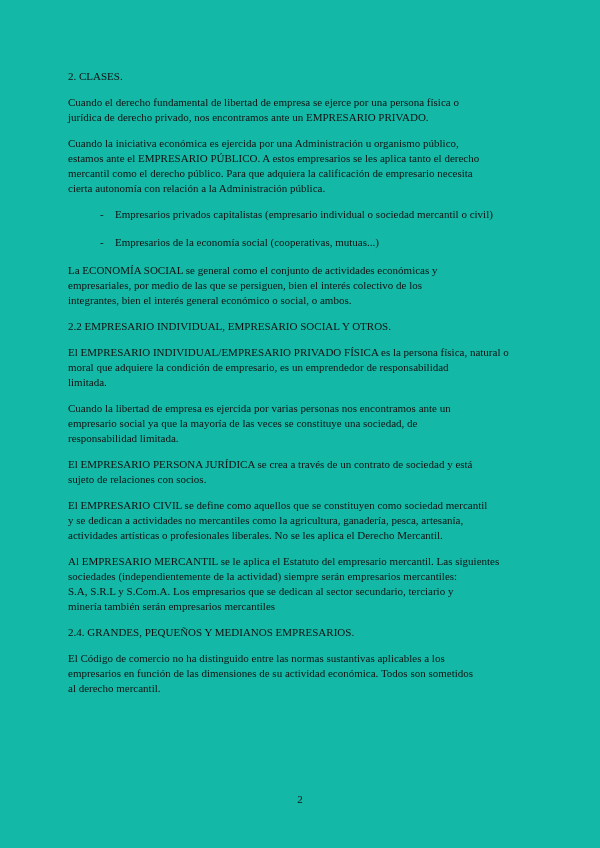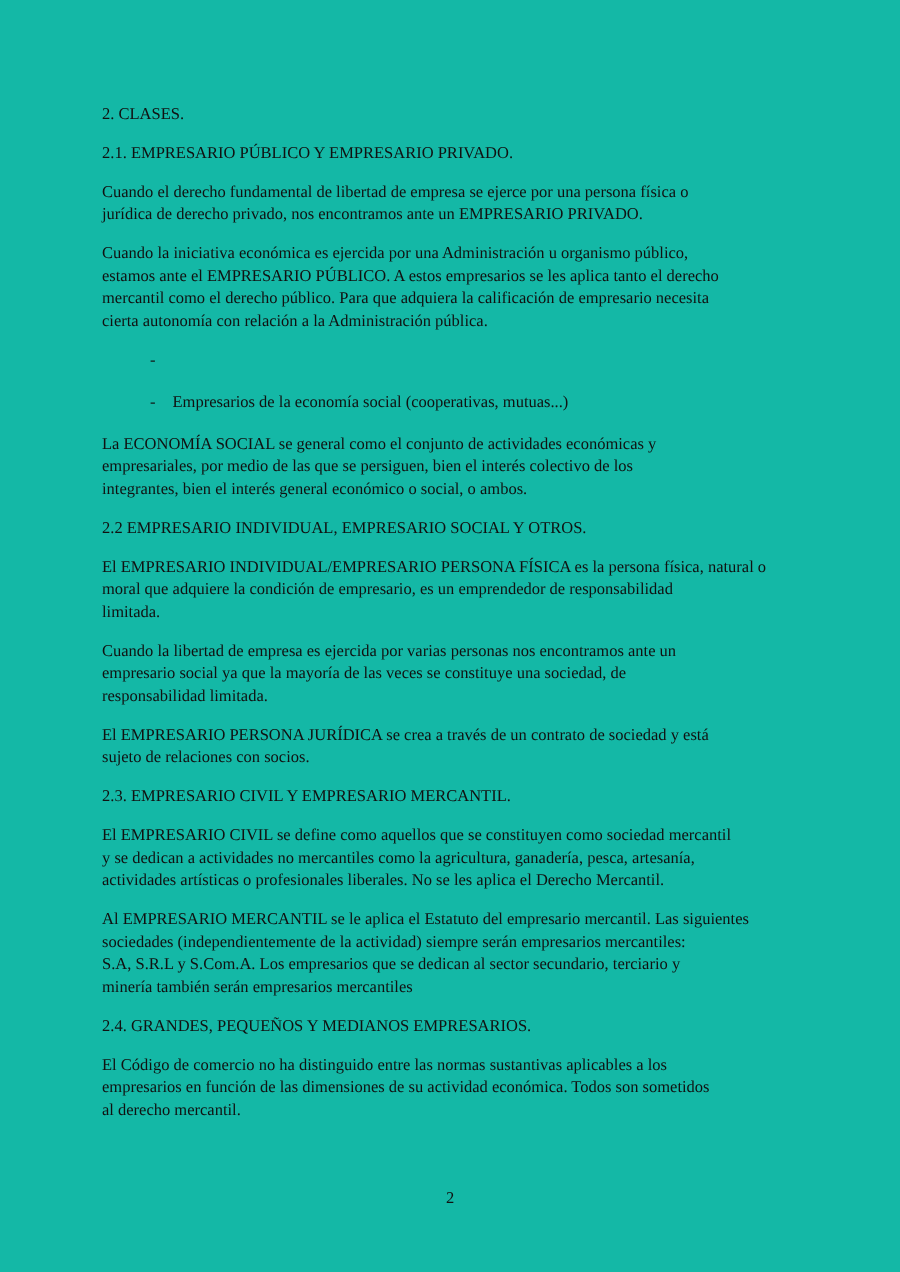--- a/index.html
+++ b/index.html
@@ -48,58 +48,57 @@
   }
 </style>
 </head>
 <body>
 
 <div class="doc-page">
   <div class="doc-content">
 
     <p class="block">2. CLASES.</p>
 
-    <p class="block">2.1. EMPRESARIO PÚBLICO Y EMPRESARIO PRIVADO.</p>
 
     <p class="block">Cuando el derecho fundamental de libertad de empresa se ejerce por una persona física o
 jurídica de derecho privado, nos encontramos ante un EMPRESARIO PRIVADO.</p>
 
     <p class="block">Cuando la iniciativa económica es ejercida por una Administración u organismo público,
 estamos ante el EMPRESARIO PÚBLICO. A estos empresarios se les aplica tanto el derecho
 mercantil como el derecho público. Para que adquiera la calificación de empresario necesita
 cierta autonomía con relación a la Administración pública.</p>
 
 
     <div class="bullet">
       <span class="marker">-</span>
+      <span class="btext">Empresarios privados capitalistas (empresario individual o sociedad mercantil o civil)</span>
     </div>
 
     <div class="bullet">
       <span class="marker">-</span>
       <span class="btext">Empresarios de la economía social (cooperativas, mutuas...)</span>
     </div>
 
     <p class="block">La ECONOMÍA SOCIAL se general como el conjunto de actividades económicas y
 empresariales, por medio de las que se persiguen, bien el interés colectivo de los
 integrantes, bien el interés general económico o social, o ambos.</p>
 
     <p class="block">2.2 EMPRESARIO INDIVIDUAL, EMPRESARIO SOCIAL Y OTROS.</p>
 
-    <p class="block">El EMPRESARIO INDIVIDUAL/EMPRESARIO PERSONA FÍSICA es la persona física, natural o
+    <p class="block">El EMPRESARIO INDIVIDUAL/EMPRESARIO PRIVADO FÍSICA es la persona física, natural o
 moral que adquiere la condición de empresario, es un emprendedor de responsabilidad
 limitada.</p>
 
     <p class="block">Cuando la libertad de empresa es ejercida por varias personas nos encontramos ante un
 empresario social ya que la mayoría de las veces se constituye una sociedad, de
 responsabilidad limitada.</p>
 
     <p class="block">El EMPRESARIO PERSONA JURÍDICA se crea a través de un contrato de sociedad y está
 sujeto de relaciones con socios.</p>
 
-    <p class="block">2.3. EMPRESARIO CIVIL Y EMPRESARIO MERCANTIL.</p>
 
     <p class="block">El EMPRESARIO CIVIL se define como aquellos que se constituyen como sociedad mercantil
 y se dedican a actividades no mercantiles como la agricultura, ganadería, pesca, artesanía,
 actividades artísticas o profesionales liberales. No se les aplica el Derecho Mercantil.</p>
 
     <p class="block">Al EMPRESARIO MERCANTIL se le aplica el Estatuto del empresario mercantil. Las siguientes
 sociedades (independientemente de la actividad) siempre serán empresarios mercantiles:
 S.A, S.R.L y S.Com.A. Los empresarios que se dedican al sector secundario, terciario y
 minería también serán empresarios mercantiles</p>
 

